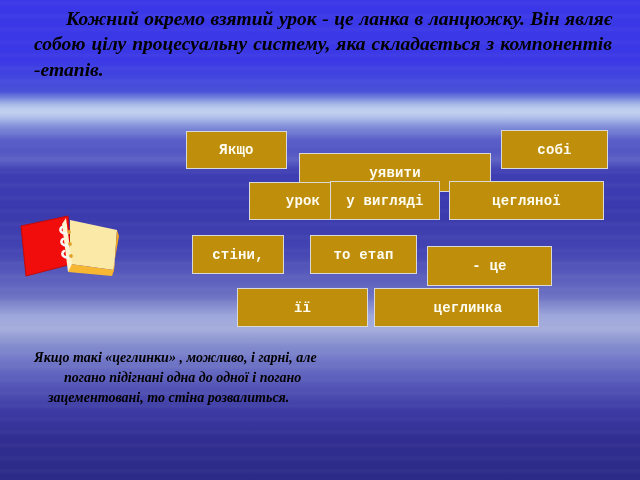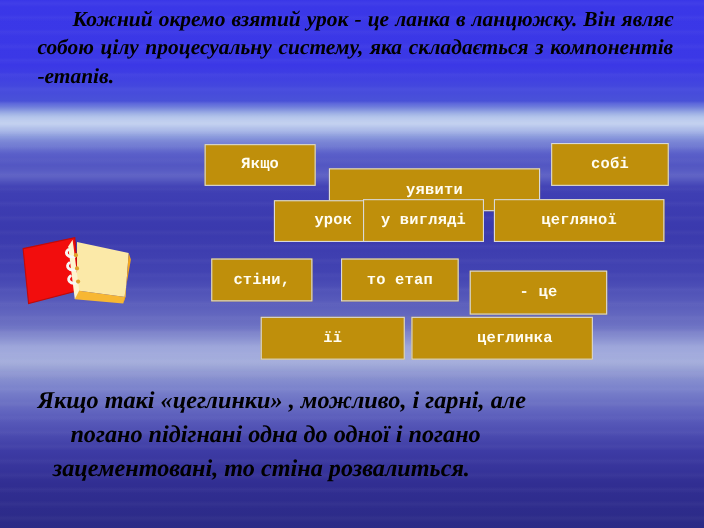--- a/index.html
+++ b/index.html
@@ -104,21 +104,21 @@
     left: 34px;
     top: 6px;
     width: 578px;
     font-size: 19.5px;
     text-indent: 32px;
   }
   #bottom-paragraph {
     left: 34px;
     top: 348px;
     width: 574px;
-    font-size: 22px;
+    font-size: 14px;
     text-indent: 0;
     line-height: 1.42;
   }
   #bottom-paragraph .ind { display:block; }
 
   
   .wordbox {
     position: absolute;
     box-sizing: border-box;
     background: #bf8f0b;

